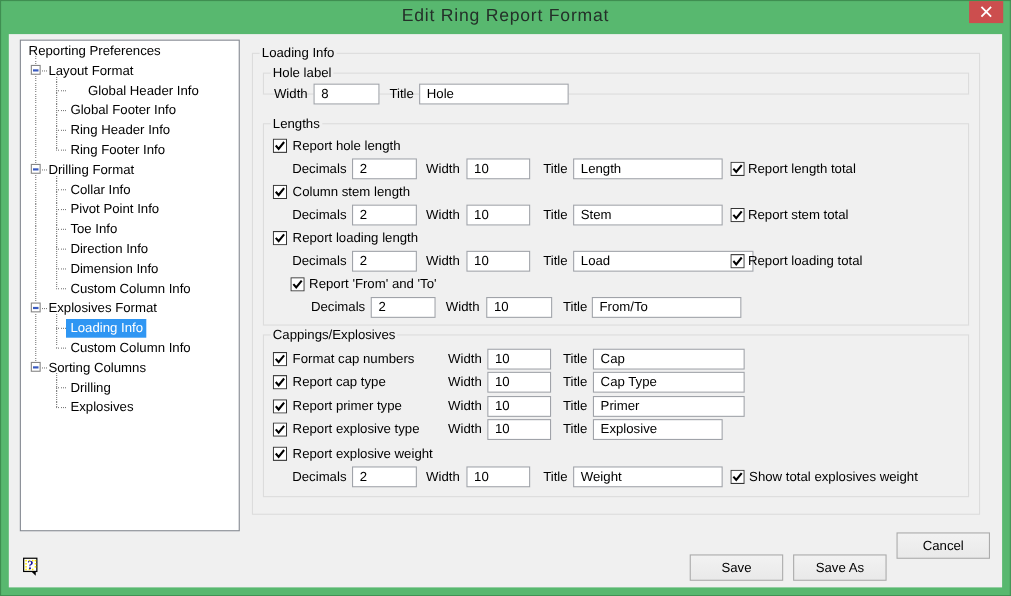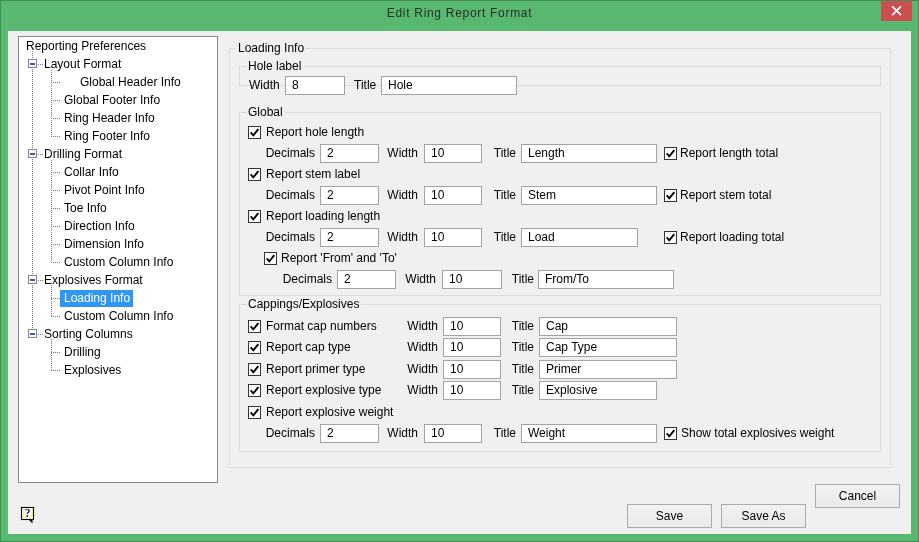--- a/index.html
+++ b/index.html
@@ -17,21 +17,21 @@
 .dotv{position:absolute;width:1px;background-image:repeating-linear-gradient(to bottom,#7a7a7a 0 1px,transparent 1px 2px)}
 .doth{position:absolute;height:1px;background-image:repeating-linear-gradient(to right,#7a7a7a 0 1px,transparent 1px 2px)}
 .expbox{position:absolute;width:9px;height:9px;background:#fff;border:1px solid #868686}
 .expbox>i{position:absolute;left:1px;top:3px;width:5px;height:2px;background:#3a5bc0}
 .btn{position:absolute;width:85px;height:24px;border:1px solid #ababab;background:linear-gradient(#f2f2f2,#e9e9e9);font-size:12px;text-align:center;line-height:22px;color:#000}
 </style></head><body>
 <div class="abs" style="left:0;top:0;width:919px;height:1px;background:#3f8e51"></div>
 <div class="abs" style="left:0;top:541px;width:919px;height:1px;background:#3f8e51"></div>
 <div class="abs" style="left:0;top:0;width:1px;height:542px;background:#3f8e51"></div>
 <div class="abs" style="left:918px;top:0;width:1px;height:542px;background:#3f8e51"></div>
-<div class="abs" style="left:0;top:6px;width:919px;text-align:center;font-size:12px;letter-spacing:0.7px;color:#243029">Edit Ring Report Format</div>
+<div class="abs" style="left:0;top:6px;width:919px;text-align:center;font-size:16px;letter-spacing:0.7px;color:#243029">Edit Ring Report Format</div>
 <div class="abs" style="left:881px;top:1px;width:31px;height:20px;background:#cc4e4e">
 <svg width="31" height="20" viewBox="0 0 31 20">
       <path d="M11.2 5.3 L20 14.1 M20 5.3 L11.2 14.1" stroke="#fff" stroke-width="1.7" fill="none"></path>
     </svg></div>
 <div class="client"></div>
 <div class="tree"></div>
 
 <div class="dotv" style="left:32px;top:51px;height:283px"></div>
 <div class="dotv" style="left:51px;top:70px;height:66px"></div>
 <div class="dotv" style="left:51px;top:160px;height:102px"></div>
@@ -86,21 +86,21 @@
 <div class="trow" style="left:44px;top:325px">Sorting Columns</div>
 <div class="trow" style="left:64px;top:343px">Drilling</div>
 <div class="trow" style="left:64px;top:361px">Explosives</div>
 <div class="grp" style="left:229px;top:48px;width:662px;height:420px">
     <span style="left:6px">Loading Info</span>
   </div>
 <div class="grp" style="left:239px;top:66px;width:642px;height:20px">
     <span style="left:6px">Hole label</span>
   </div>
 <div class="grp" style="left:239px;top:112px;width:642px;height:184px">
-    <span style="left:6px">Global</span>
+    <span style="left:6px">Lengths</span>
   </div>
 <div class="grp" style="left:239px;top:304px;width:642px;height:148px">
     <span style="left:6px">Cappings/Explosives</span>
   </div>
 <div class="ll" style="left:249px;top:76px">Width</div>
 <div class="inp" style="left:285px;top:76px;width:60px">8</div>
 <div class="ll" style="left:354px;top:76px">Title</div>
 <div class="inp" style="left:381px;top:76px;width:136px">Hole</div>
 <svg class="cb" style="left:248px;top:126px" width="13" height="13" viewBox="0 0 13 13">
     <rect x="0.5" y="0.5" width="12" height="12" fill="#fff" stroke="#343434"></rect>
@@ -115,21 +115,21 @@
 <div class="inp" style="left:521px;top:144px;width:136px">Length</div>
 <svg class="cb" style="left:664px;top:147px" width="13" height="13" viewBox="0 0 13 13">
     <rect x="0.5" y="0.5" width="12" height="12" fill="#fff" stroke="#343434"></rect>
     <path d="M2.7 6.3 L5.3 9.3 L10.3 3.1" fill="none" stroke="#000" stroke-width="1.9"></path>
   </svg>
 <div class="cblab" style="left:680px;top:144px">Report length total</div>
 <svg class="cb" style="left:248px;top:168px" width="13" height="13" viewBox="0 0 13 13">
     <rect x="0.5" y="0.5" width="12" height="12" fill="#fff" stroke="#343434"></rect>
     <path d="M2.7 6.3 L5.3 9.3 L10.3 3.1" fill="none" stroke="#000" stroke-width="1.9"></path>
   </svg>
-<div class="cblab" style="left:266px;top:165px">Report stem label</div>
+<div class="cblab" style="left:266px;top:165px">Column stem length</div>
 <div class="rl" style="left:225px;top:186px;width:90px">Decimals</div>
 <div class="inp" style="left:320px;top:186px;width:59px">2</div>
 <div class="rl" style="left:328px;top:186px;width:90px">Width</div>
 <div class="inp" style="left:424px;top:186px;width:58px">10</div>
 <div class="rl" style="left:426px;top:186px;width:90px">Title</div>
 <div class="inp" style="left:521px;top:186px;width:136px">Stem</div>
 <svg class="cb" style="left:664px;top:189px" width="13" height="13" viewBox="0 0 13 13">
     <rect x="0.5" y="0.5" width="12" height="12" fill="#fff" stroke="#343434"></rect>
     <path d="M2.7 6.3 L5.3 9.3 L10.3 3.1" fill="none" stroke="#000" stroke-width="1.9"></path>
   </svg>
@@ -137,21 +137,21 @@
 <svg class="cb" style="left:248px;top:210px" width="13" height="13" viewBox="0 0 13 13">
     <rect x="0.5" y="0.5" width="12" height="12" fill="#fff" stroke="#343434"></rect>
     <path d="M2.7 6.3 L5.3 9.3 L10.3 3.1" fill="none" stroke="#000" stroke-width="1.9"></path>
   </svg>
 <div class="cblab" style="left:266px;top:207px">Report loading length</div>
 <div class="rl" style="left:225px;top:228px;width:90px">Decimals</div>
 <div class="inp" style="left:320px;top:228px;width:59px">2</div>
 <div class="rl" style="left:328px;top:228px;width:90px">Width</div>
 <div class="inp" style="left:424px;top:228px;width:58px">10</div>
 <div class="rl" style="left:426px;top:228px;width:90px">Title</div>
-<div class="inp" style="left:521px;top:228px;width:117px">Load</div>
+<div class="inp" style="left:521px;top:228px;width:164px">Load</div>
 <svg class="cb" style="left:664px;top:231px" width="13" height="13" viewBox="0 0 13 13">
     <rect x="0.5" y="0.5" width="12" height="12" fill="#fff" stroke="#343434"></rect>
     <path d="M2.7 6.3 L5.3 9.3 L10.3 3.1" fill="none" stroke="#000" stroke-width="1.9"></path>
   </svg>
 <div class="cblab" style="left:680px;top:228px">Report loading total</div>
 <svg class="cb" style="left:264px;top:252px" width="13" height="13" viewBox="0 0 13 13">
     <rect x="0.5" y="0.5" width="12" height="12" fill="#fff" stroke="#343434"></rect>
     <path d="M2.7 6.3 L5.3 9.3 L10.3 3.1" fill="none" stroke="#000" stroke-width="1.9"></path>
   </svg>
 <div class="cblab" style="left:281px;top:249px">Report 'From' and 'To'</div>

